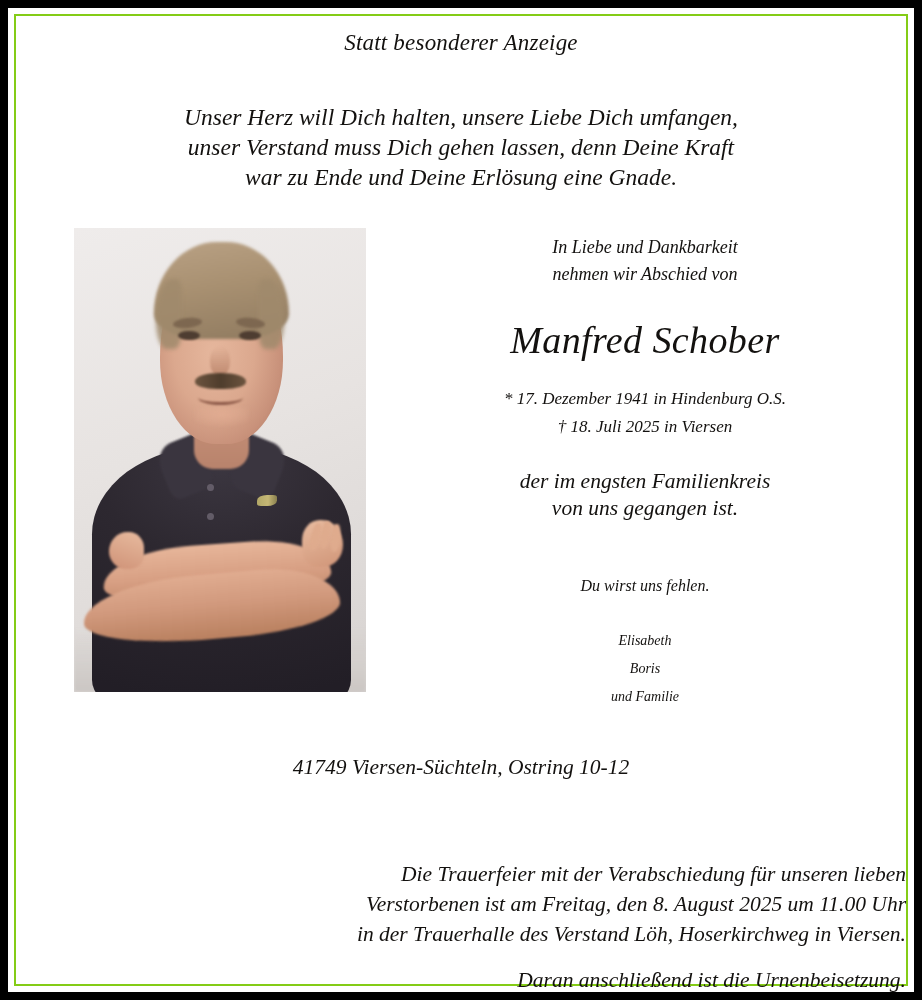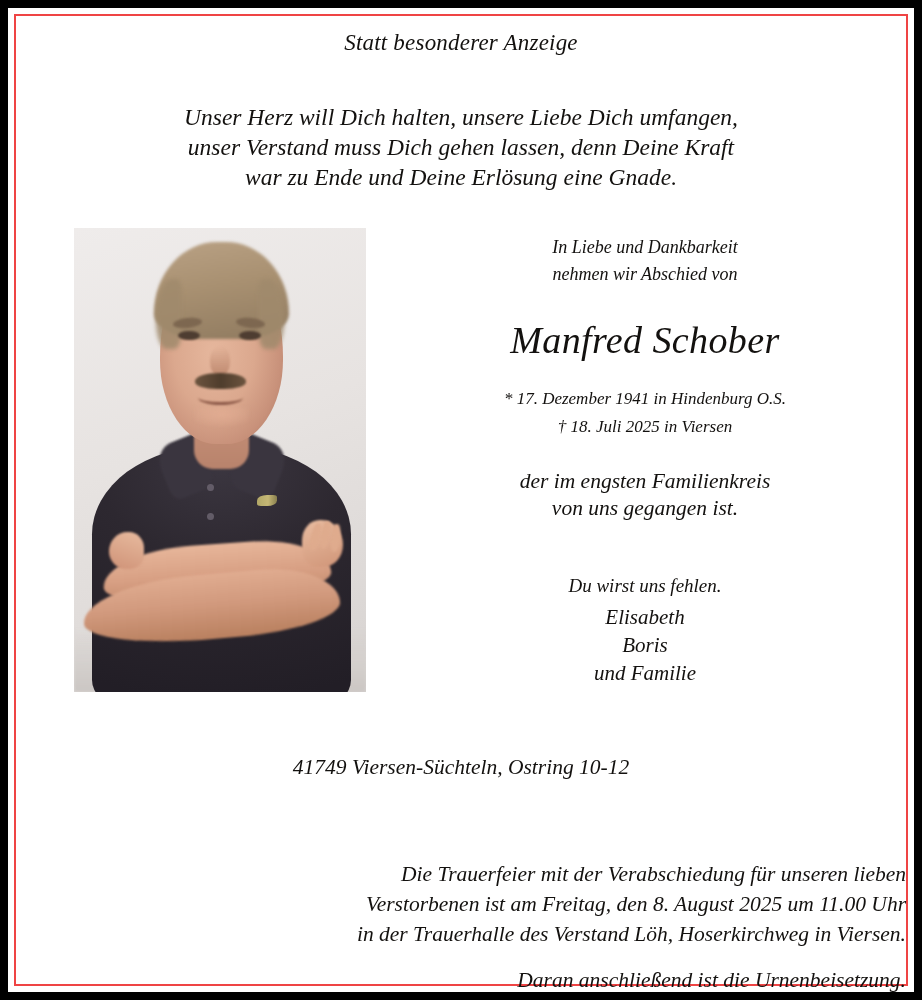--- a/index.html
+++ b/index.html
@@ -24,21 +24,21 @@
     width: 100%;
     height: 100%;
     box-sizing: border-box;
     background: #ffffff;
     padding: 6px;
   }
   .frame-inner {
     width: 100%;
     height: 100%;
     box-sizing: border-box;
-    border: 2px solid #ef4444;
+    border: 2px solid #84cc16;
     background: #ffffff;
     position: relative;
   }
   .sheet {
     position: absolute;
     inset: 0;
     background: #ffffff;
     color: #13110f;
     font-style: italic;
   }
@@ -338,26 +338,26 @@
     font-size: 17px;
     line-height: 27.5px;
   }
   .passing {
     margin-top: 28px;
     font-size: 21.5px;
     line-height: 27px;
   }
   .miss {
     margin-top: 50px;
-    font-size: 19px;
+    font-size: 16px;
     line-height: 27px;
   }
   .survivors {
-    margin-top: 4px;
-    font-size: 21px;
+    margin-top: 28px;
+    font-size: 14px;
     line-height: 28px;
   }
 
   
   .address {
     position: absolute;
     left: 0;
     right: 0;
     top: 736px;
     text-align: center;

